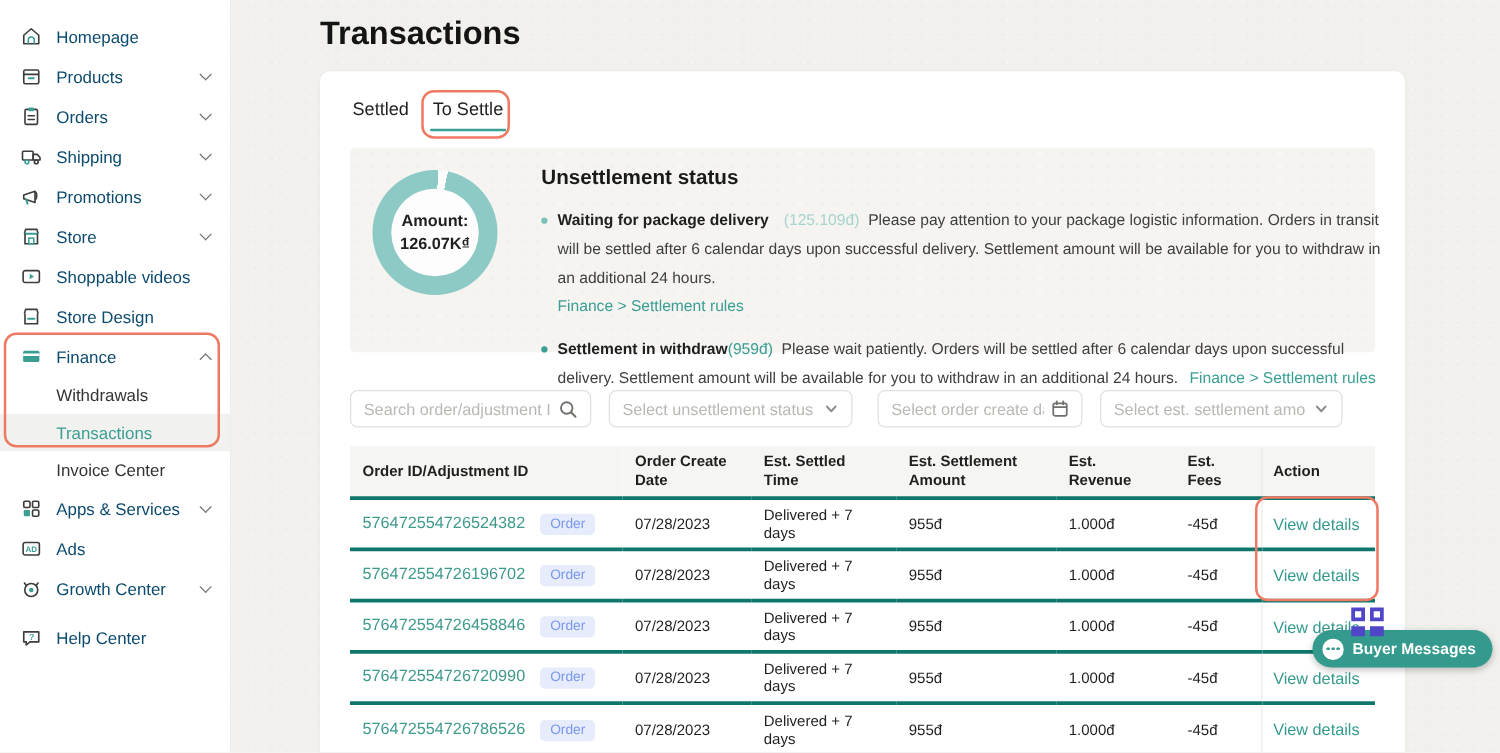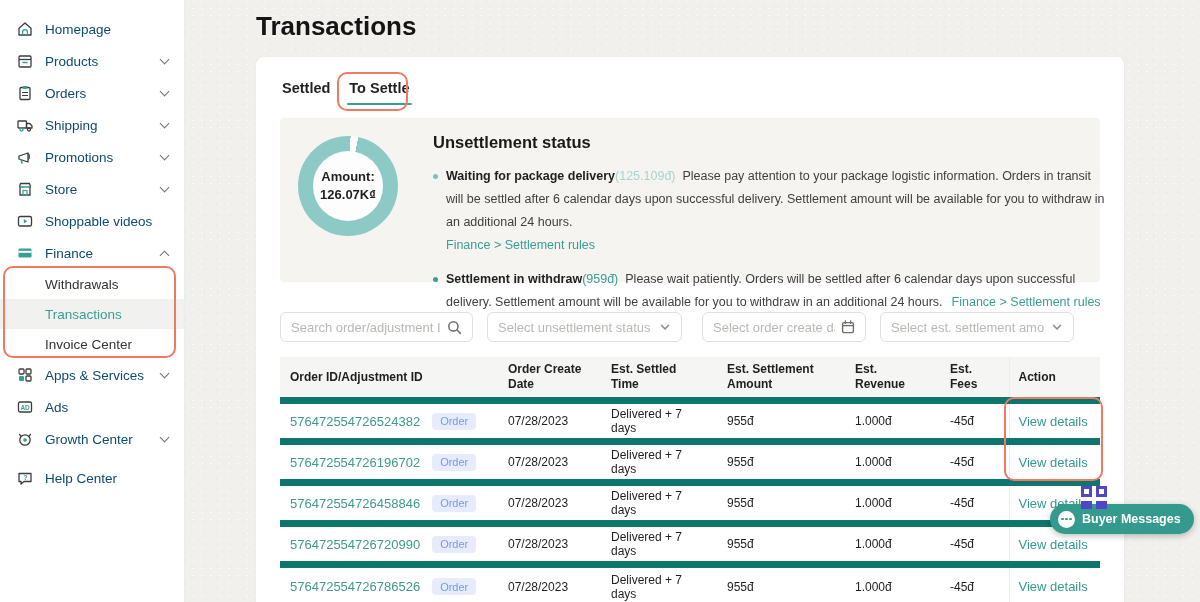--- a/index.html
+++ b/index.html
@@ -31,21 +31,21 @@
                      radial-gradient(rgba(255,255,255,0.6) 1px, transparent 1px);
     background-size:13px 11px, 9px 7px; background-position:0 0, 4px 5px; }
   .page-title { position:absolute; left:71px; top:11px; font-size:26px; font-weight:700; color:#141414; }
 
   .card { position:absolute; left:71px; top:57px; width:868px; height:545px;
     background:#fff; border-radius:8px 8px 0 0; box-shadow:0 1px 3px rgba(0,0,0,0.05);
     padding:0 24px; overflow:hidden; }
 
   
   .tabs { display:flex; gap:19px; margin-top:23px; padding-left:2px; }
-  .tab { position:relative; font-size:14.5px; font-weight:700; color:#1f1f1f;
+  .tab { position:relative; font-size:14.5px; font-weight:400; color:#1f1f1f;
     padding-bottom:9px; cursor:pointer; }
   .tab.active::after { content:""; position:absolute; left:-2px; right:-2px; bottom:0;
     height:2.5px; background:#3a9e93; border-radius:2px; }
 
   
   .panel { margin-top:13px; height:164px; background:#f5f4f1;
     background-image:radial-gradient(rgba(0,0,0,0.014) 1.3px, transparent 1.3px);
     background-size:12px 10px; border-radius:4px; position:relative; }
   .donut { position:absolute; left:18px; top:18px; width:100px; height:100px; border-radius:50%;
     background:conic-gradient(#8ecac5 0deg 3deg, #fdfdfd 3deg 12deg, #8ecac5 12deg 360deg); }
@@ -54,21 +54,21 @@
     align-items:center; justify-content:center; z-index:1; font-size:13px; font-weight:700; color:#1f1f1f; line-height:18px; }
   .panel-text { position:absolute; left:153px; top:15px; width:672px; }
   .panel-title { font-size:16.5px; font-weight:700; color:#1a1a1a; }
   .notices { list-style:none; margin-top:13px; }
   .notice { position:relative; padding-left:13px; font-size:12.5px; color:#3f3f3f; line-height:23px; }
   .notice + .notice { margin-top:11px; }
   .dot { position:absolute; left:0; top:9px; width:5px; height:5px; border-radius:50%; }
   .dot-light { background:#7cc2bb; }
   .dot-dark  { background:#3a9e93; }
   .notice strong { color:#1f1f1f; font-weight:700; }
-  .amt-light { color:#a8d4ce; }
+  .amt-light { color:#a8d4ce;margin-left:12px; }
   .amt-dark  { color:#3a9e93; }
   .ntext { margin-left:7px; }
   .rules-link { color:#3a9e93; text-decoration:none; cursor:pointer; }
   .own-line { display:block; }
   .inline-link { margin-left:9px; }
 
   
   .filters { display:flex; margin-top:30px; }
   .filter-box { height:30px; border:1px solid #e1e0dd; border-radius:6px; background:#fff;
     display:flex; align-items:center; padding:0 10px; }
@@ -79,21 +79,21 @@
   .f1 { width:193px; margin-right:14px; }
   .f2 { width:195px; margin-right:20px; }
   .f3 { width:164px; margin-right:14px; }
   .f4 { width:194px; }
 
   
   table.tx { width:820px; margin-top:15px; border-collapse:collapse; table-layout:fixed; }
   .tx th { background:#f5f5f3; font-size:12px; font-weight:700; color:#1f1f1f;
     text-align:left; padding:5px 10px; height:40px; vertical-align:middle; line-height:15px; }
   .tx td { font-size:12px; color:#1f1f1f; padding:0 10px; height:41px;
-    border-top:7px solid #0f766e; vertical-align:middle; }
+    border-top:3px solid #0f766e; vertical-align:middle; }
   .tx th.action-col, .tx td.action-cell { border-left:1px solid #ececea; padding-left:9px; }
   .oid { color:#3f9a8c; font-size:13px; text-decoration:none; cursor:pointer; }
   .badge { display:inline-block; margin-left:12px; background:#e6ecfb; color:#7a98ec;
     font-size:11px; padding:2.5px 8px; border-radius:4px; }
   .view-link { color:#359a8e; font-size:13px; text-decoration:none; cursor:pointer; }
 
   
   .annot { position:absolute; border:2px solid #ef7a64; border-radius:10px;
     background:transparent; pointer-events:none; z-index:6; }
   .annot-finance { left:3px; top:266px; width:173px; height:92px; }
@@ -187,20 +187,30 @@
         <span class="chev down"></span>
       </div>
       <div class="side-item">
         <span class="side-icon">
           <svg viewBox="0 0 18 18">
             <rect x="2.5" y="4.5" width="13" height="9.5" rx="1.6" fill="none" stroke="#3c3c3c" stroke-width="1.3"></rect>
             <path d="M7.8 7l3.4 2.2-3.4 2.2z" fill="#3a9e93"></path>
           </svg>
         </span>
         <span class="side-label">Shoppable videos</span>
+      </div>
+      <div class="side-item">
+        <span class="side-icon">
+          <svg viewBox="0 0 18 18">
+            <path d="M3.5 7 4.5 3.5h9L14.5 7" fill="none" stroke="#3c3c3c" stroke-width="1.3" stroke-linejoin="round"></path>
+            <path d="M4 7v8h10V7" fill="none" stroke="#3c3c3c" stroke-width="1.3"></path>
+            <path d="M6.5 11h5" stroke="#3a9e93" stroke-width="1.6" stroke-linecap="round"></path>
+          </svg>
+        </span>
+        <span class="side-label">Store Design</span>
       </div>
       <div class="side-item">
         <span class="side-icon">
           <svg viewBox="0 0 18 18">
             <rect x="2.5" y="4.5" width="13" height="9" rx="1.2" fill="#3a9e93"></rect>
             <rect x="2.5" y="6.8" width="13" height="2" fill="#fff"></rect>
           </svg>
         </span>
         <span class="side-label">Finance</span>
         <span class="chev up"></span>

